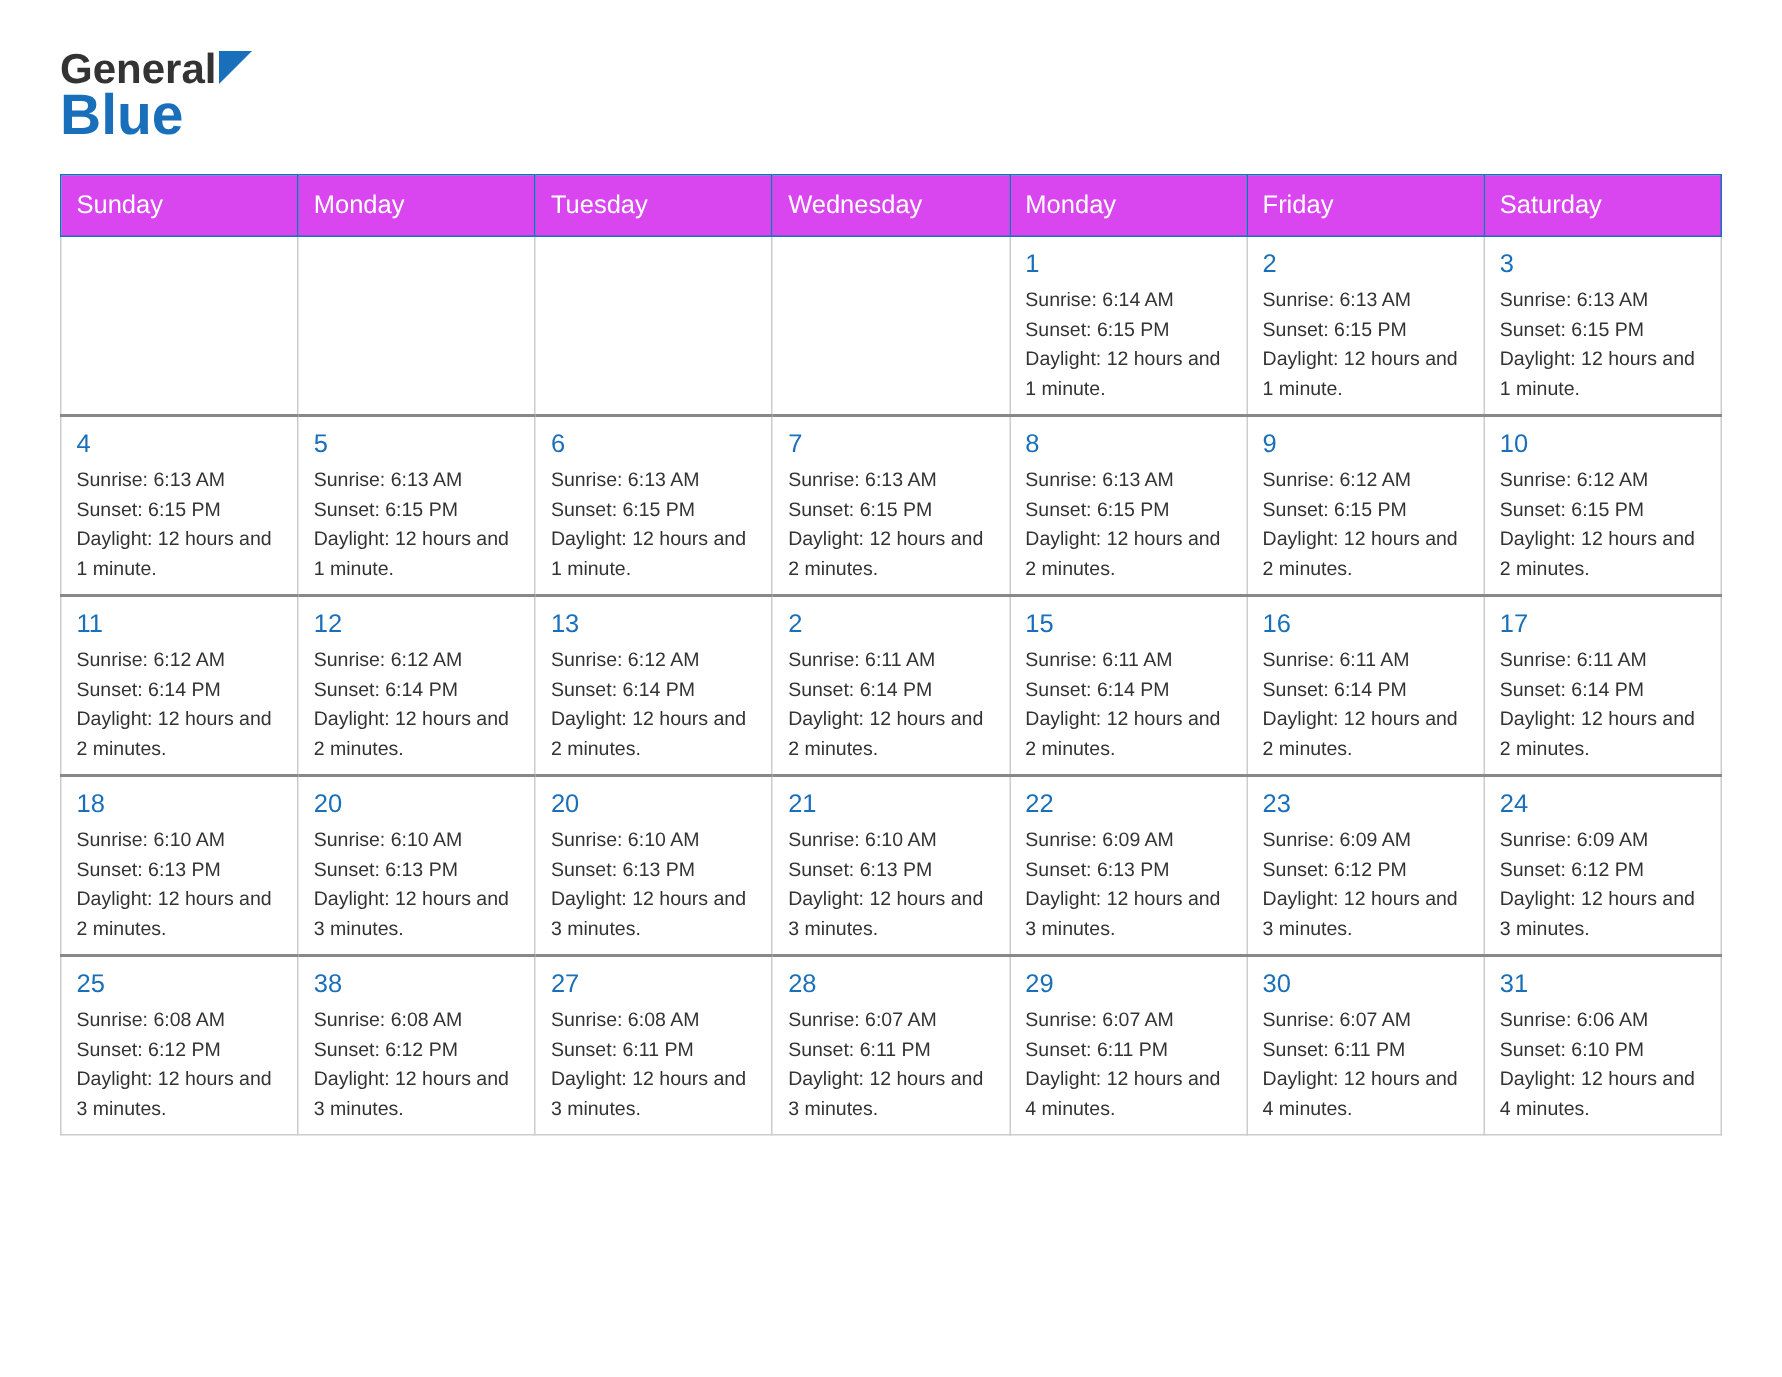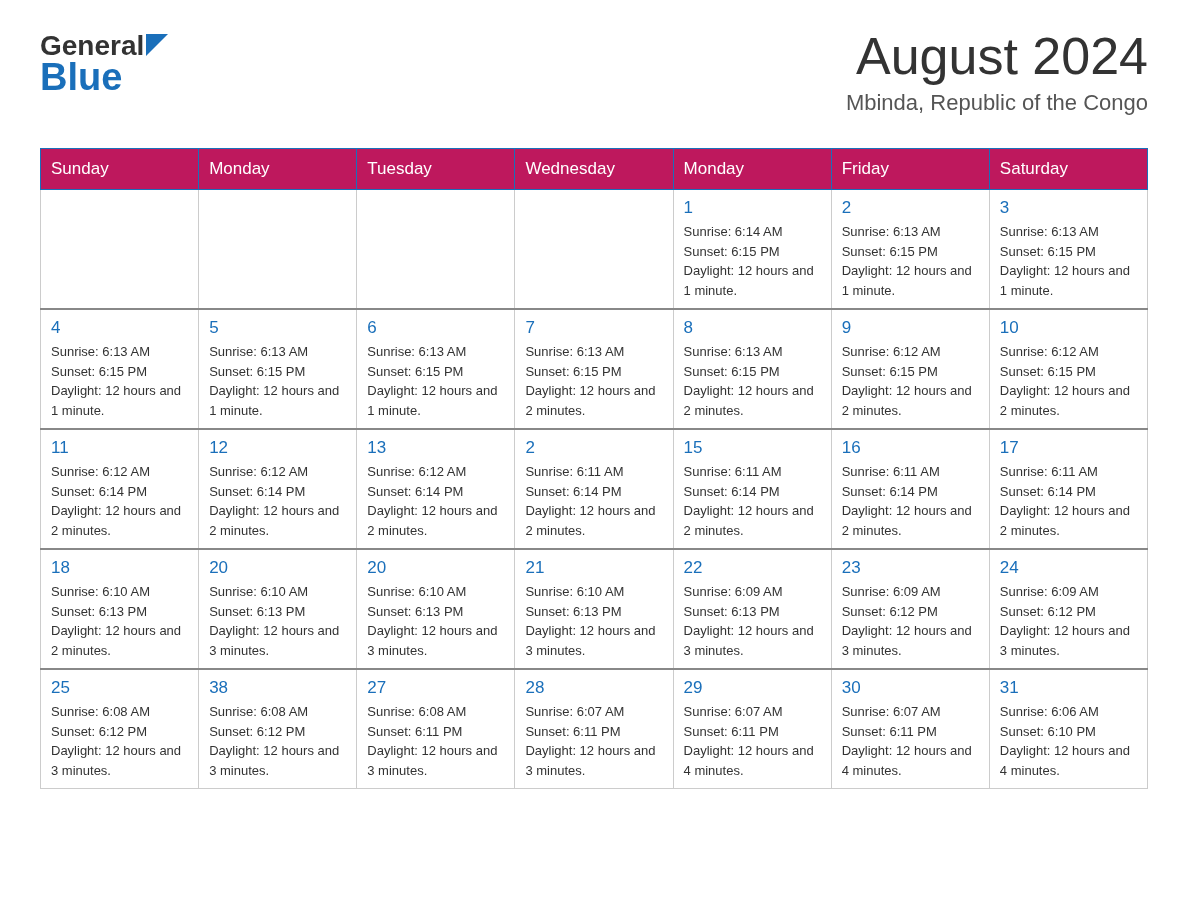--- a/index.html
+++ b/index.html
@@ -7,21 +7,21 @@
       font-family: Arial, sans-serif;
       background: #ffffff;
       padding: 30px 40px;
       width: 1188px;
       min-height: 918px;
     }
     .header-section {
       display: flex;
       justify-content: space-between;
       align-items: flex-start;
-      margin-bottom: 32px;
+      margin-bottom: 17px;
     }
     .logo {
       display: flex;
       align-items: center;
     }
     .logo-text-general {
       font-size: 28px;
       font-weight: bold;
       color: #333;
     }
@@ -52,21 +52,21 @@
       font-size: 22px;
       color: #555;
       margin-top: 8px;
     }
     .calendar-table {
       width: 100%;
       border-collapse: collapse;
       border: 1px solid #aaa;
     }
     .calendar-table th {
-      background-color: #be185d;
+      background-color: #d946ef;
       color: white;
       font-size: 17px;
       font-weight: normal;
       padding: 10px 10px;
       text-align: left;
       border: 1px solid #1a6fba;
     }
     .calendar-table td {
       vertical-align: top;
       padding: 8px 10px;
@@ -102,24 +102,20 @@
   <div class="logo">
     <div class="logo-wrapper">
       <div class="logo-line1">
         <span class="logo-text-general">General</span>
         <svg width="22" height="22" viewBox="0 0 22 22" style="margin-left:2px; margin-top:-2px;">
           <polygon points="0,0 22,0 0,22" fill="#1a6fba"></polygon>
         </svg>
       </div>
       <div class="logo-line2">Blue</div>
     </div>
-  </div>
-  <div class="title-section">
-    <div class="month-title">August 2024</div>
-    <div class="location-title">Mbinda, Republic of the Congo</div>
   </div>
 </div>
 
 <table class="calendar-table">
   <thead>
     <tr>
       <th>Sunday</th>
       <th>Monday</th>
       <th>Tuesday</th>
       <th>Wednesday</th>

